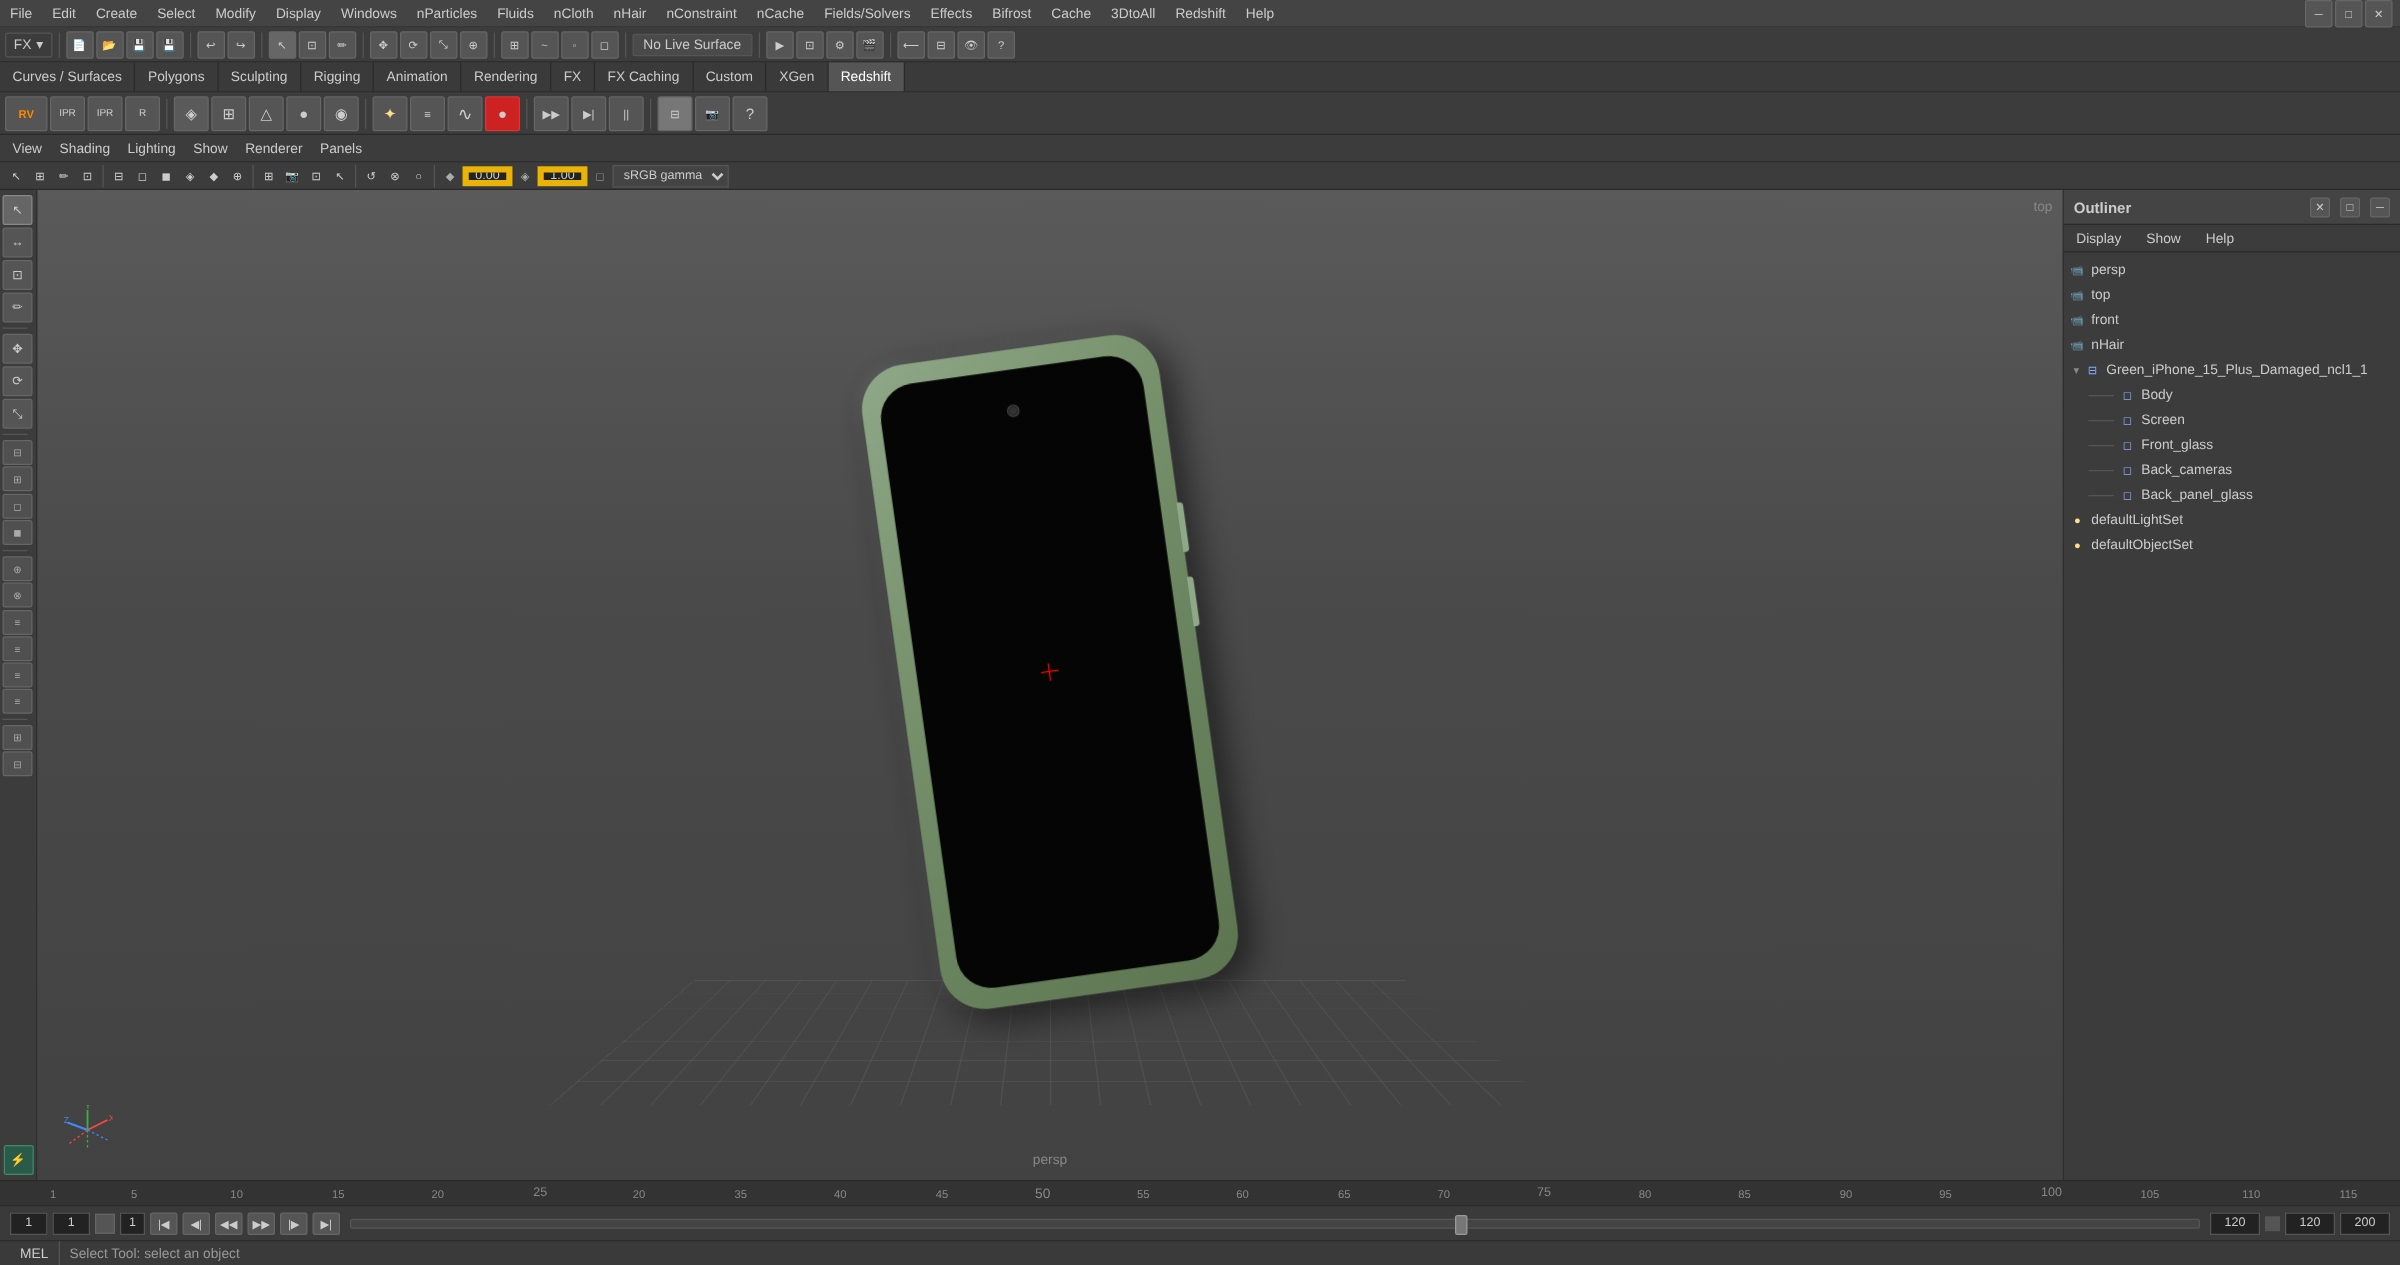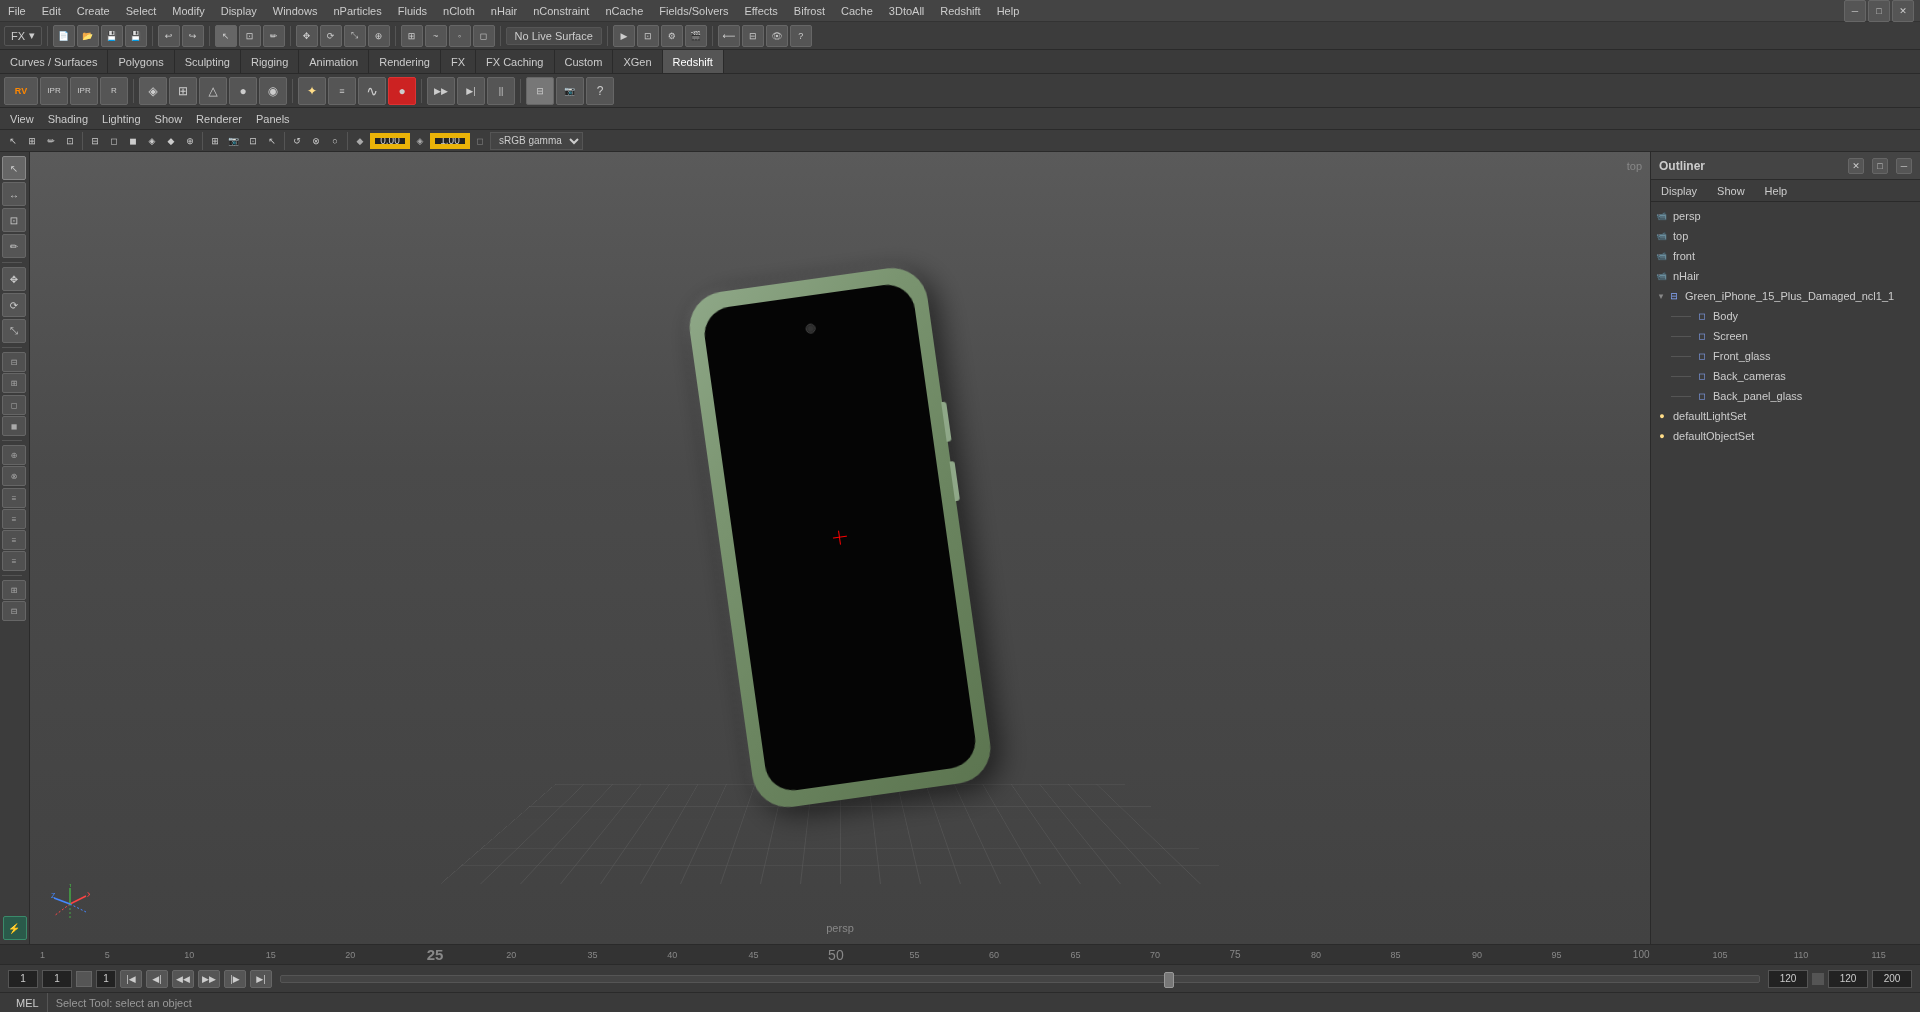--- a/index.html
+++ b/index.html
@@ -658,26 +658,26 @@
 </div>
 
 <div id="timeline-ruler">
   <div class="ruler-marks" style="position:relative; flex:1; height:100%;">
 
     <span style="position:absolute;left:0%;font-size:9px;color:#888;">1</span>
     <span style="position:absolute;left:3.5%;font-size:9px;color:#888;">5</span>
     <span style="position:absolute;left:7.8%;font-size:9px;color:#888;">10</span>
     <span style="position:absolute;left:12.2%;font-size:9px;color:#888;">15</span>
     <span style="position:absolute;left:16.5%;font-size:9px;color:#888;">20</span>
-    <span style="position:absolute;left:20.9%;font-size:15px;color:#888;font-weight:bold;">25</span>
+    <span style="position:absolute;left:20.9%;font-size:10px;color:#888;">25</span>
     <span style="position:absolute;left:25.2%;font-size:9px;color:#888;">20</span>
     <span style="position:absolute;left:29.6%;font-size:9px;color:#888;">35</span>
     <span style="position:absolute;left:33.9%;font-size:9px;color:#888;">40</span>
     <span style="position:absolute;left:38.3%;font-size:9px;color:#888;">45</span>
-    <span style="position:absolute;left:42.6%;font-size:14px;color:#888;">50</span>
+    <span style="position:absolute;left:42.6%;font-size:11px;color:#888;">50</span>
     <span style="position:absolute;left:47%;font-size:9px;color:#888;">55</span>
     <span style="position:absolute;left:51.3%;font-size:9px;color:#888;">60</span>
     <span style="position:absolute;left:55.7%;font-size:9px;color:#888;">65</span>
     <span style="position:absolute;left:60%;font-size:9px;color:#888;">70</span>
     <span style="position:absolute;left:64.3%;font-size:10px;color:#888;">75</span>
     <span style="position:absolute;left:68.7%;font-size:9px;color:#888;">80</span>
     <span style="position:absolute;left:73%;font-size:9px;color:#888;">85</span>
     <span style="position:absolute;left:77.4%;font-size:9px;color:#888;">90</span>
     <span style="position:absolute;left:81.7%;font-size:9px;color:#888;">95</span>
     <span style="position:absolute;left:86.1%;font-size:10px;color:#888;">100</span>

